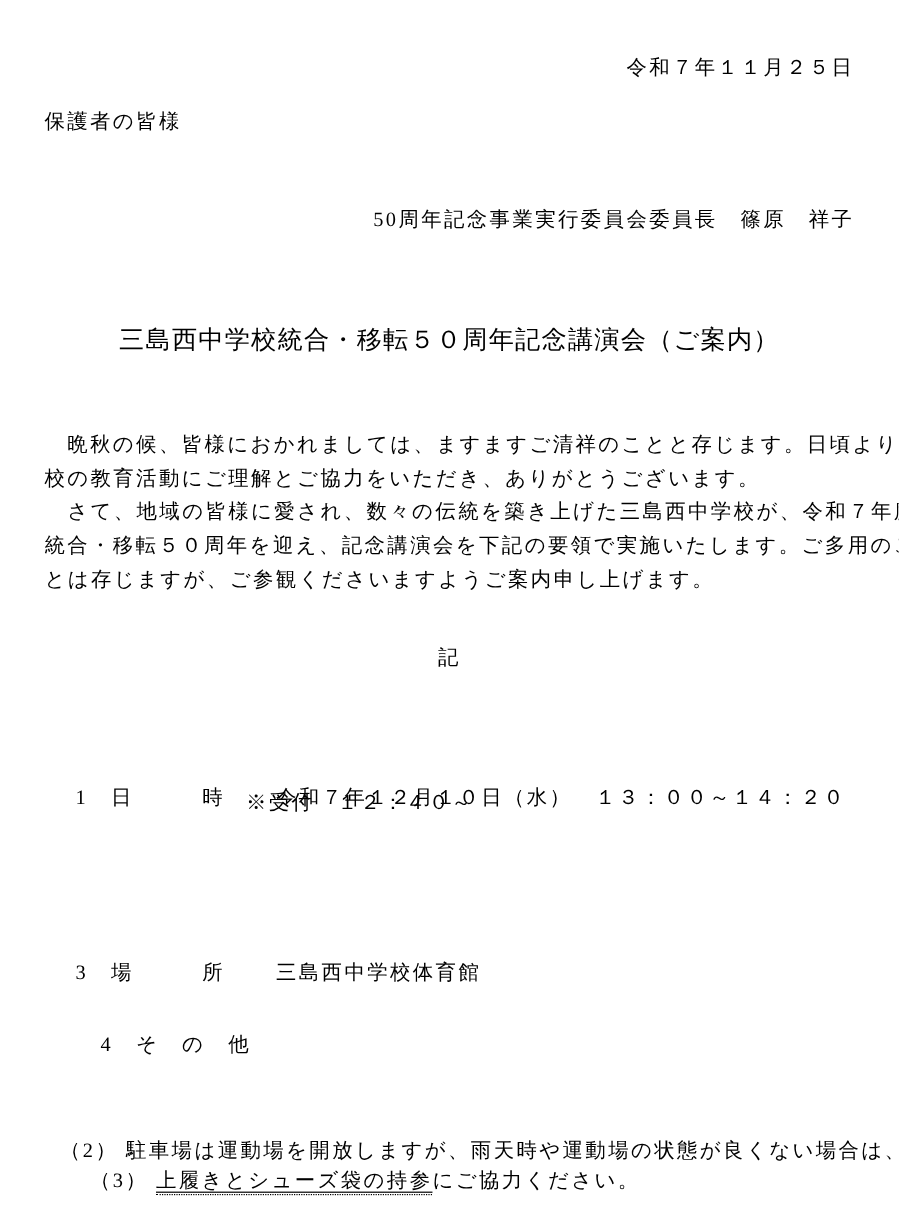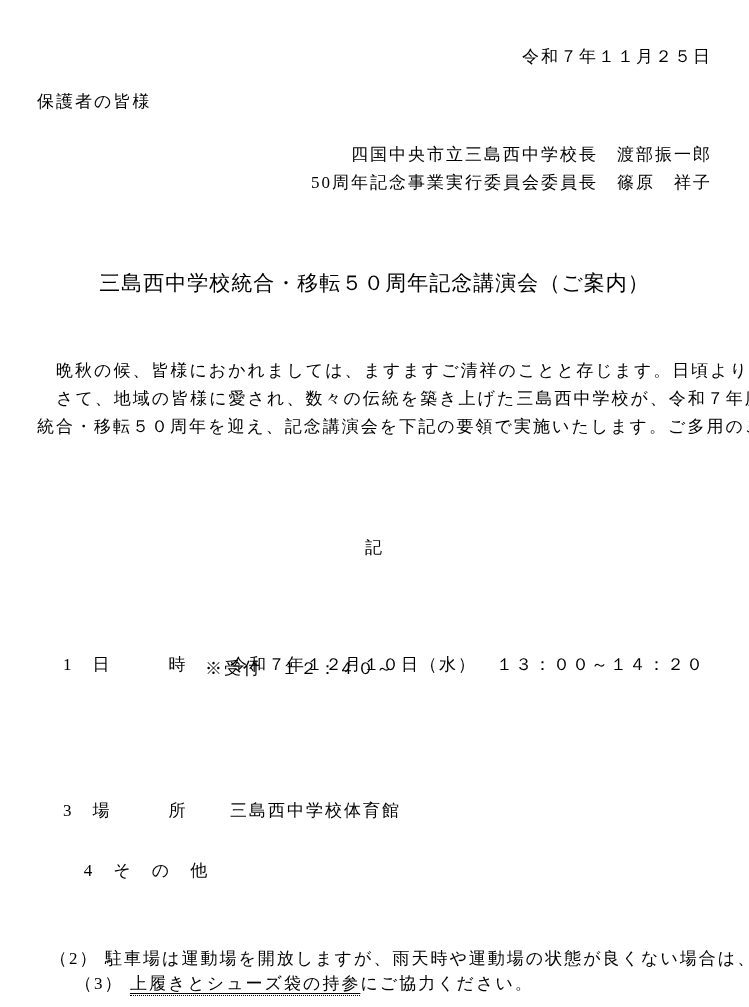--- a/index.html
+++ b/index.html
@@ -58,29 +58,30 @@
 </style>
 </head>
 <body>
 
 <div class="page">
 
   <div class="line date-line">令和７年１１月２５日</div>
 
   <div class="line addressee">保護者の皆様</div>
 
-  <div class="line sender-1">四国中央市立三島西中学校長　渡部振一郎</div>
   <div class="line sender-2">50周年記念事業実行委員会委員長　篠原　祥子</div>
 
   <h1 class="doc-title">三島西中学校統合・移転５０周年記念講演会（ご案内）</h1>
 
   <div class="body-block">
     <div class="body-line">　晩秋の候、皆様におかれましては、ますますご清祥のことと存じます。日頃より、本</div>
+    <div class="body-line">校の教育活動にご理解とご協力をいただき、ありがとうございます。</div>
     <div class="body-line">　さて、地域の皆様に愛され、数々の伝統を築き上げた三島西中学校が、令和７年度に</div>
     <div class="body-line">統合・移転５０周年を迎え、記念講演会を下記の要領で実施いたします。ご多用のこと</div>
+    <div class="body-line">とは存じますが、ご参観くださいますようご案内申し上げます。</div>
   </div>
 
   <div class="record-marker">記</div>
 
   <div class="item item-1">
     <span class="item-label">1　日　　　時</span><span class="item-content">令和７年１２月１０日（水）　１３：００～１４：２０</span>
   </div>
   <div class="item-1-note">※受付　１２：４０～</div>
 
 

